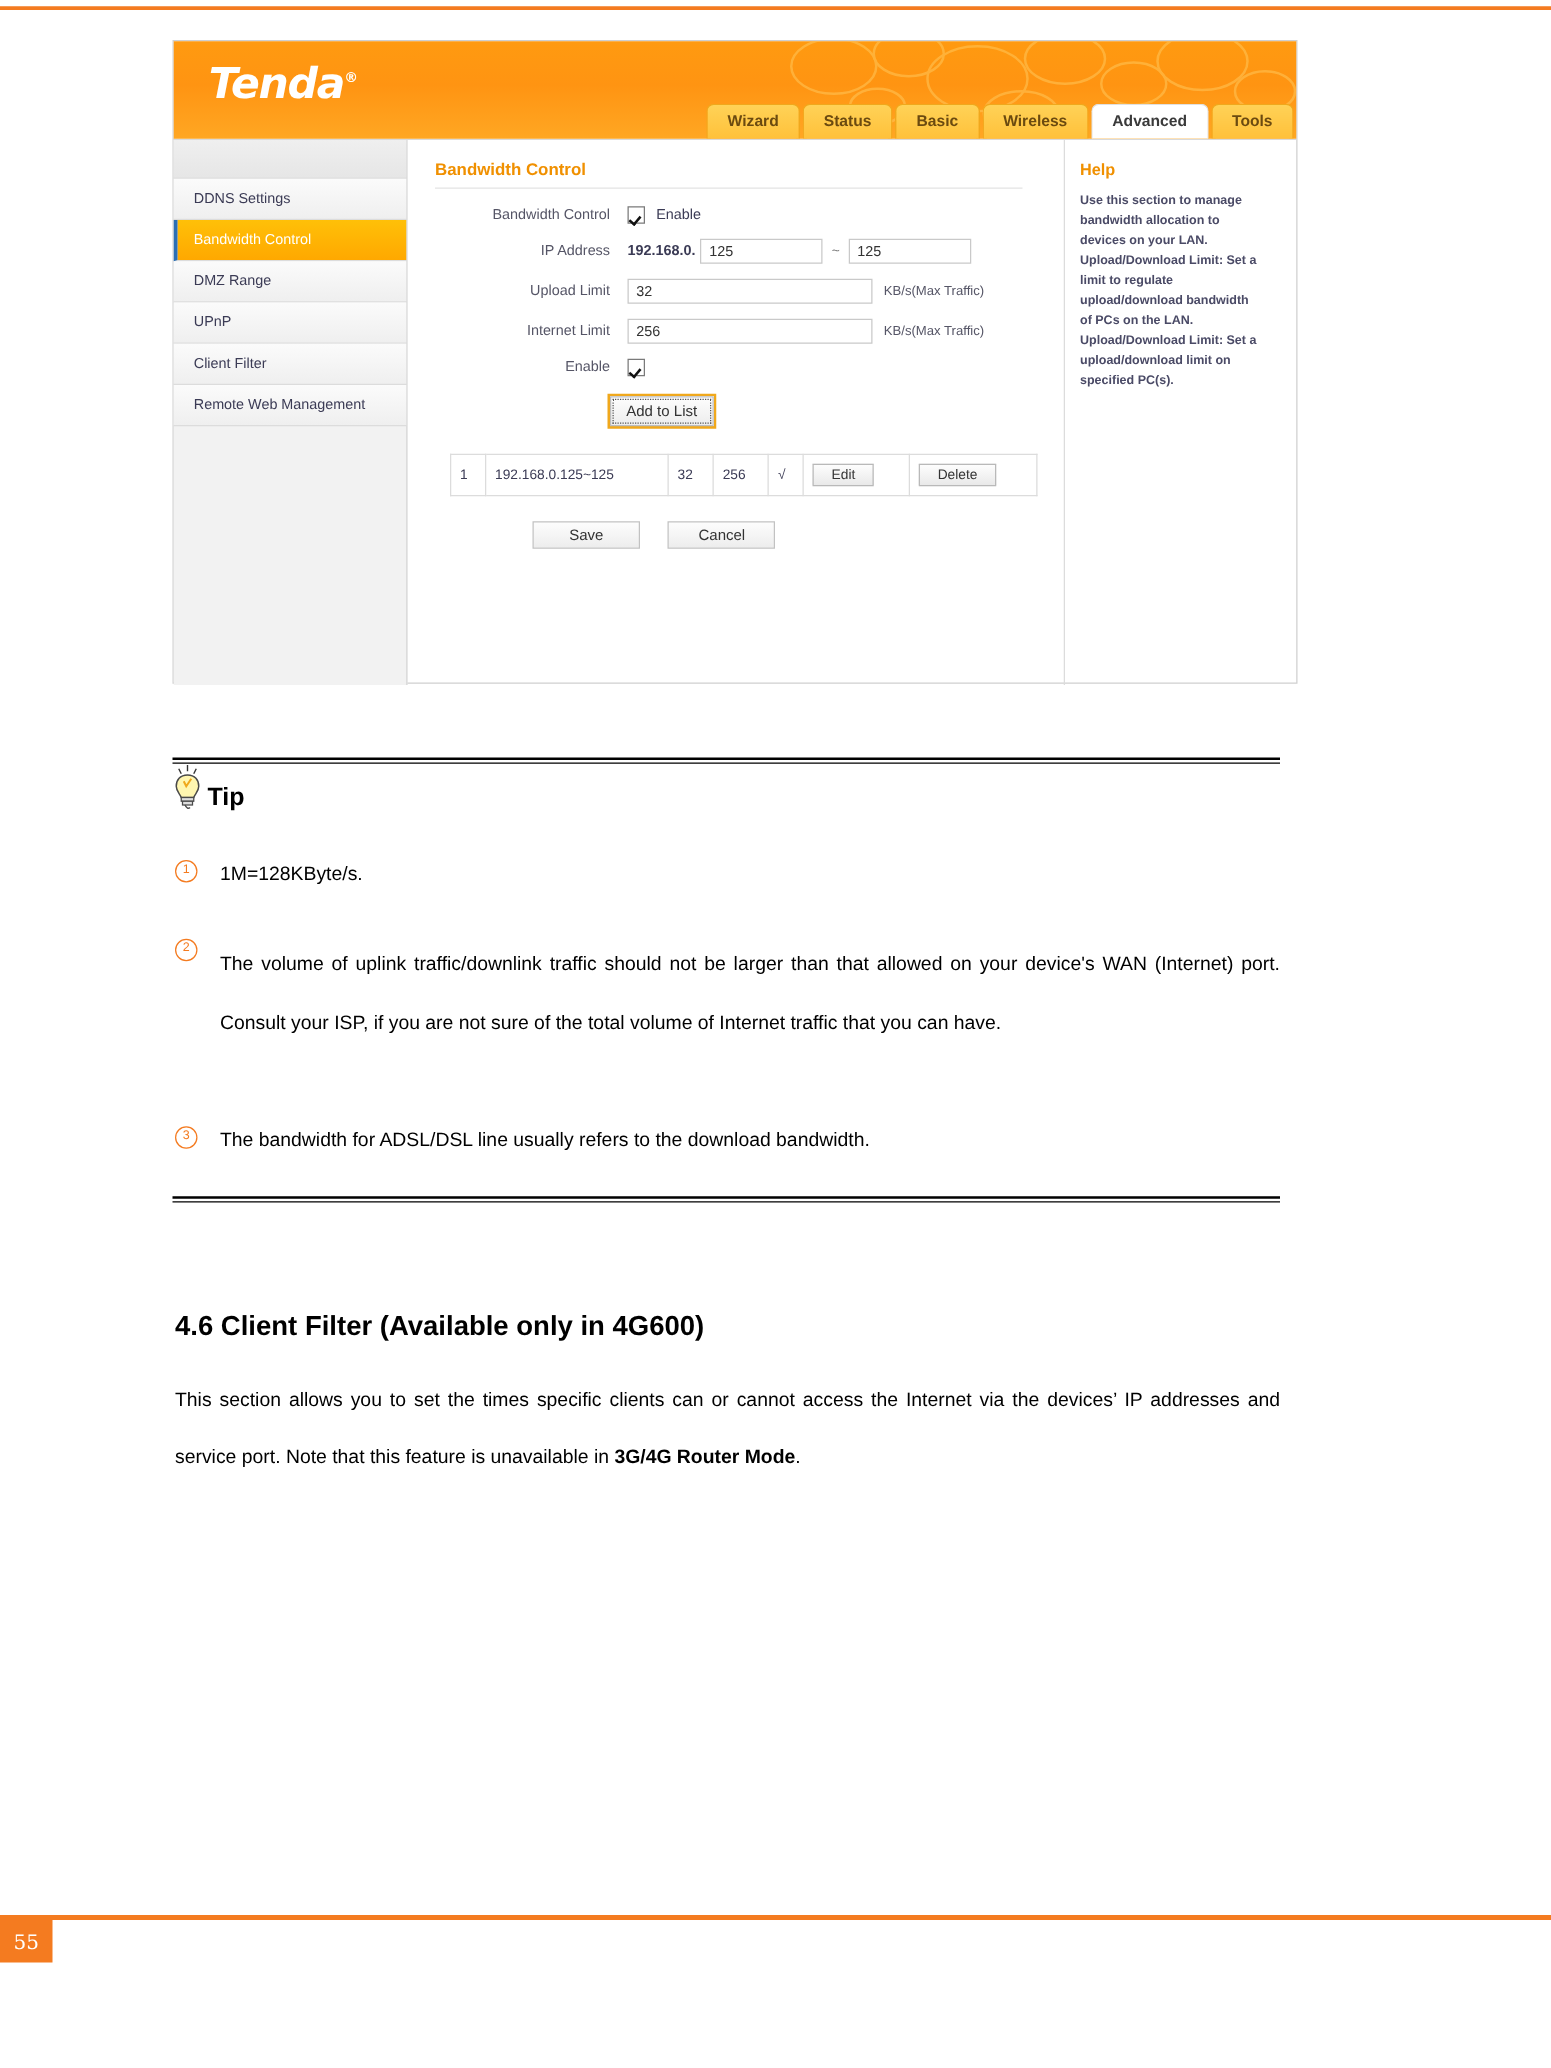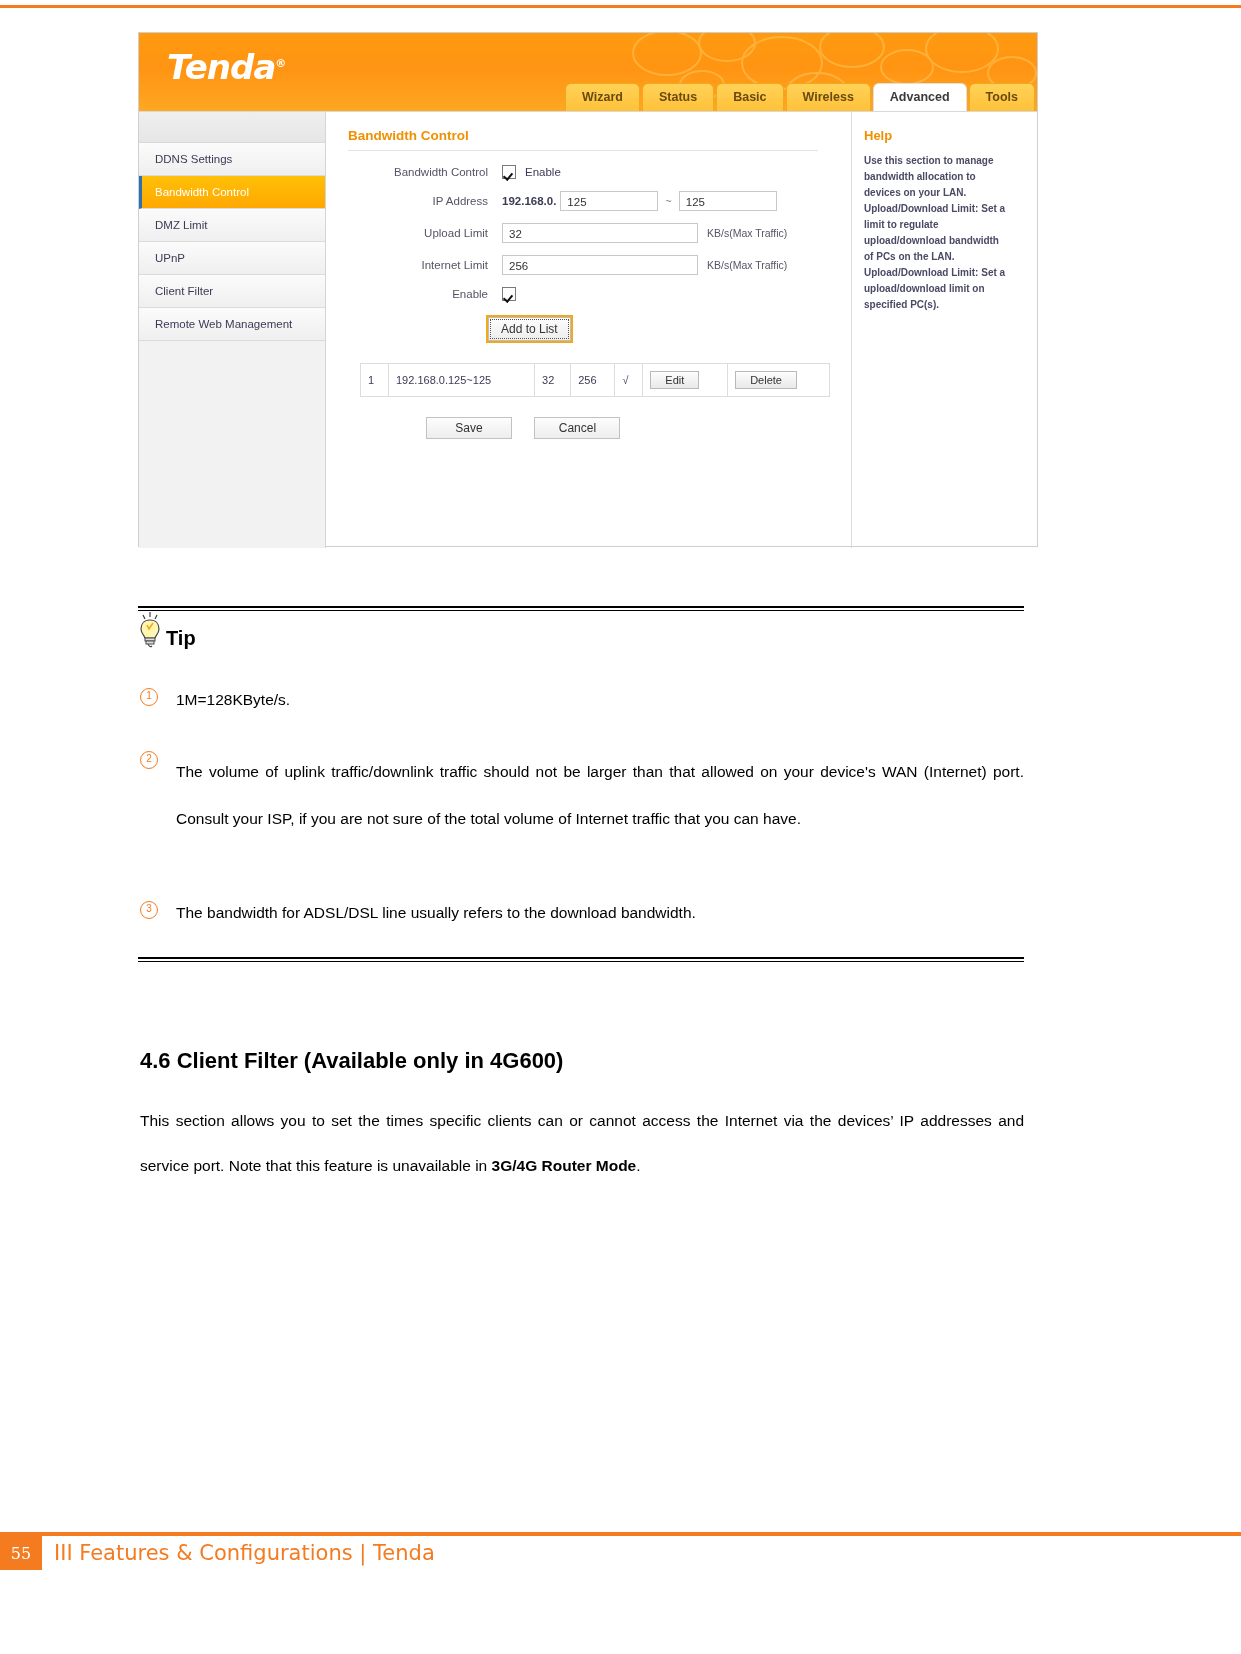--- a/index.html
+++ b/index.html
@@ -195,21 +195,21 @@
       <div class="tab">Tools</div>
     </div>
   </div>
 
   <div class="shot-body">
 
     <div class="sidebar">
       <div class="side-pad"></div>
       <div class="side-item">DDNS Settings</div>
       <div class="side-item active">Bandwidth Control</div>
-      <div class="side-item">DMZ Limit</div>
+      <div class="side-item">DMZ Range</div>
       <div class="side-item">UPnP</div>
       <div class="side-item">Client Filter</div>
       <div class="side-item">Remote Web Management</div>
     </div>
 
     <div class="main">
       <div class="sec-title">Bandwidth Control</div>
       <div class="sec-rule"></div>
 
       <div class="frow">
@@ -323,14 +323,13 @@
 
 <div class="rule-double" style="top:957px;"></div>
 
 <h2 class="doc-h2">4.6 Client Filter (Available only in 4G600)</h2>
 
 <div class="doc-p"><span>This section allows you to set the times specific clients can or cannot access the Internet via the devices’ IP addresses and service port. Note that this feature is unavailable in </span><b>3G/4G Router Mode</b><span>.</span></div>
 
 <div class="foot-rule"></div>
 <div class="foot">
   <div class="pagenum">55</div>
-  <div class="foottext">III Features &amp; Configurations | Tenda</div>
 </div>
 
 </body></html>

